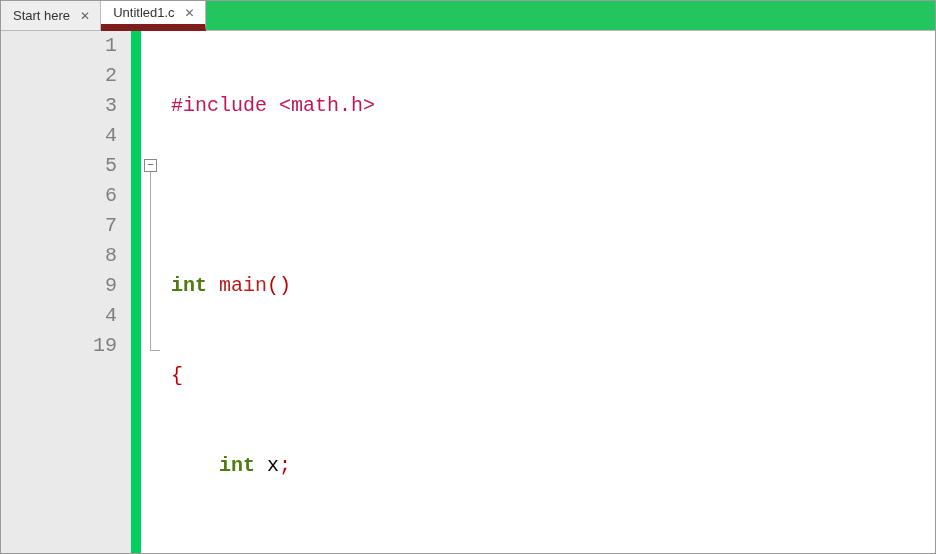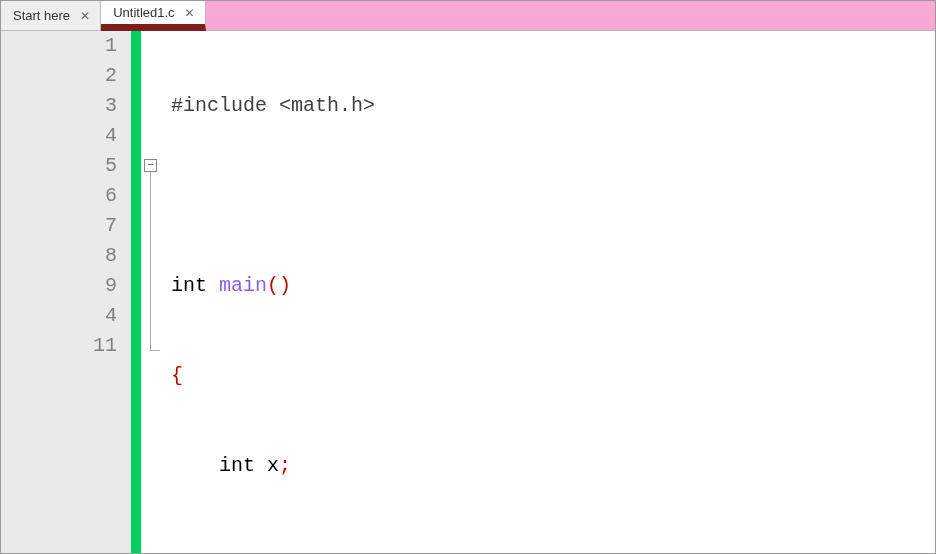--- a/index.html
+++ b/index.html
@@ -1,33 +1,33 @@
 <!DOCTYPE html>
 <html><head>
 <meta charset="utf-8">
 <style>
 * { margin:0; padding:0; box-sizing:border-box; }
 body { font-family:"Segoe UI",Tahoma,sans-serif; font-size:13px; background:#fff; width:936px; height:554px; overflow:hidden; border:1px solid #999; }
-.tabbar { display:flex; height:30px; background:#f9a8d4; border-bottom:1px solid #bbb; align-items:stretch; }
+.tabbar { display:flex; height:30px; background:#22c55e; border-bottom:1px solid #bbb; align-items:stretch; }
 .tab { display:flex; align-items:center; padding:0 8px 0 12px; border-right:1px solid #bbb; background:#eee; cursor:pointer; gap:8px; color:#333; }
 .tab.active { background:#fff; border-bottom:7px solid #7f1d1d; margin-bottom:-1px; }
 .tab .close { font-size:12px; color:#666; padding:0 2px; }
 .editor { display:flex; height:calc(100% - 30px); font-family:Consolas,"Courier New",monospace; font-size:20px; line-height:30px; }
 .gutter { width:130px; background:#eaeaea; text-align:right; padding-right:14px; color:#808080; user-select:none; }
 .gutter div { height:30px; }
 .marker-col { width:10px; background:#00d060; }
 .fold-col { width:22px; background:#fff; position:relative; }
 .fold-box { position:absolute; left:3px; width:13px; height:13px; border:1px solid #888; background:#fff; font-size:11px; line-height:11px; text-align:center; color:#555; cursor:pointer; }
 .fold-line { position:absolute; left:9px; width:1px; background:#aaa; }
 .fold-end { position:absolute; left:9px; width:10px; height:1px; background:#aaa; }
 .code { flex:1; padding-left:8px; white-space:pre; }
 .code div { height:30px; }
-.tok-pp { color:#404040; }
-.tok-kw { color:#000000; font-weight:normal; }
-.tok-fn { color:#8b5cf6; }
+.tok-pp { color:#be185d; }
+.tok-kw { color:#4d7c0f; font-weight:bold; }
+.tok-fn { color:#b91c1c; }
 .tok-paren{ color:#c00000; }
 .tok-plain{ color:#000; }
 </style>
 </head>
 <body>
 
 <div class="tabbar">
   <div class="tab">
     <span>Start here</span>
     <span class="close">✕</span>
@@ -43,21 +43,21 @@
       <div>1</div>
       <div>2</div>
       <div>3</div>
       <div>4</div>
       <div>5</div>
       <div>6</div>
       <div>7</div>
       <div>8</div>
       <div>9</div>
       <div>4</div>
-      <div>11</div>
+      <div>19</div>
     </div>
   <div class="marker-col"></div>
   <div class="fold-col">
     <div class="fold-box" style="top:128px;">−</div>
     <div class="fold-line" style="top:141px;height:178px;"></div>
     <div class="fold-end" style="top:319px;"></div>
   </div>
   <div class="code">
     <div><span class="tok-pp">#include</span> <span class="tok-pp">&lt;math.h&gt;</span></div>
     <div></div>

